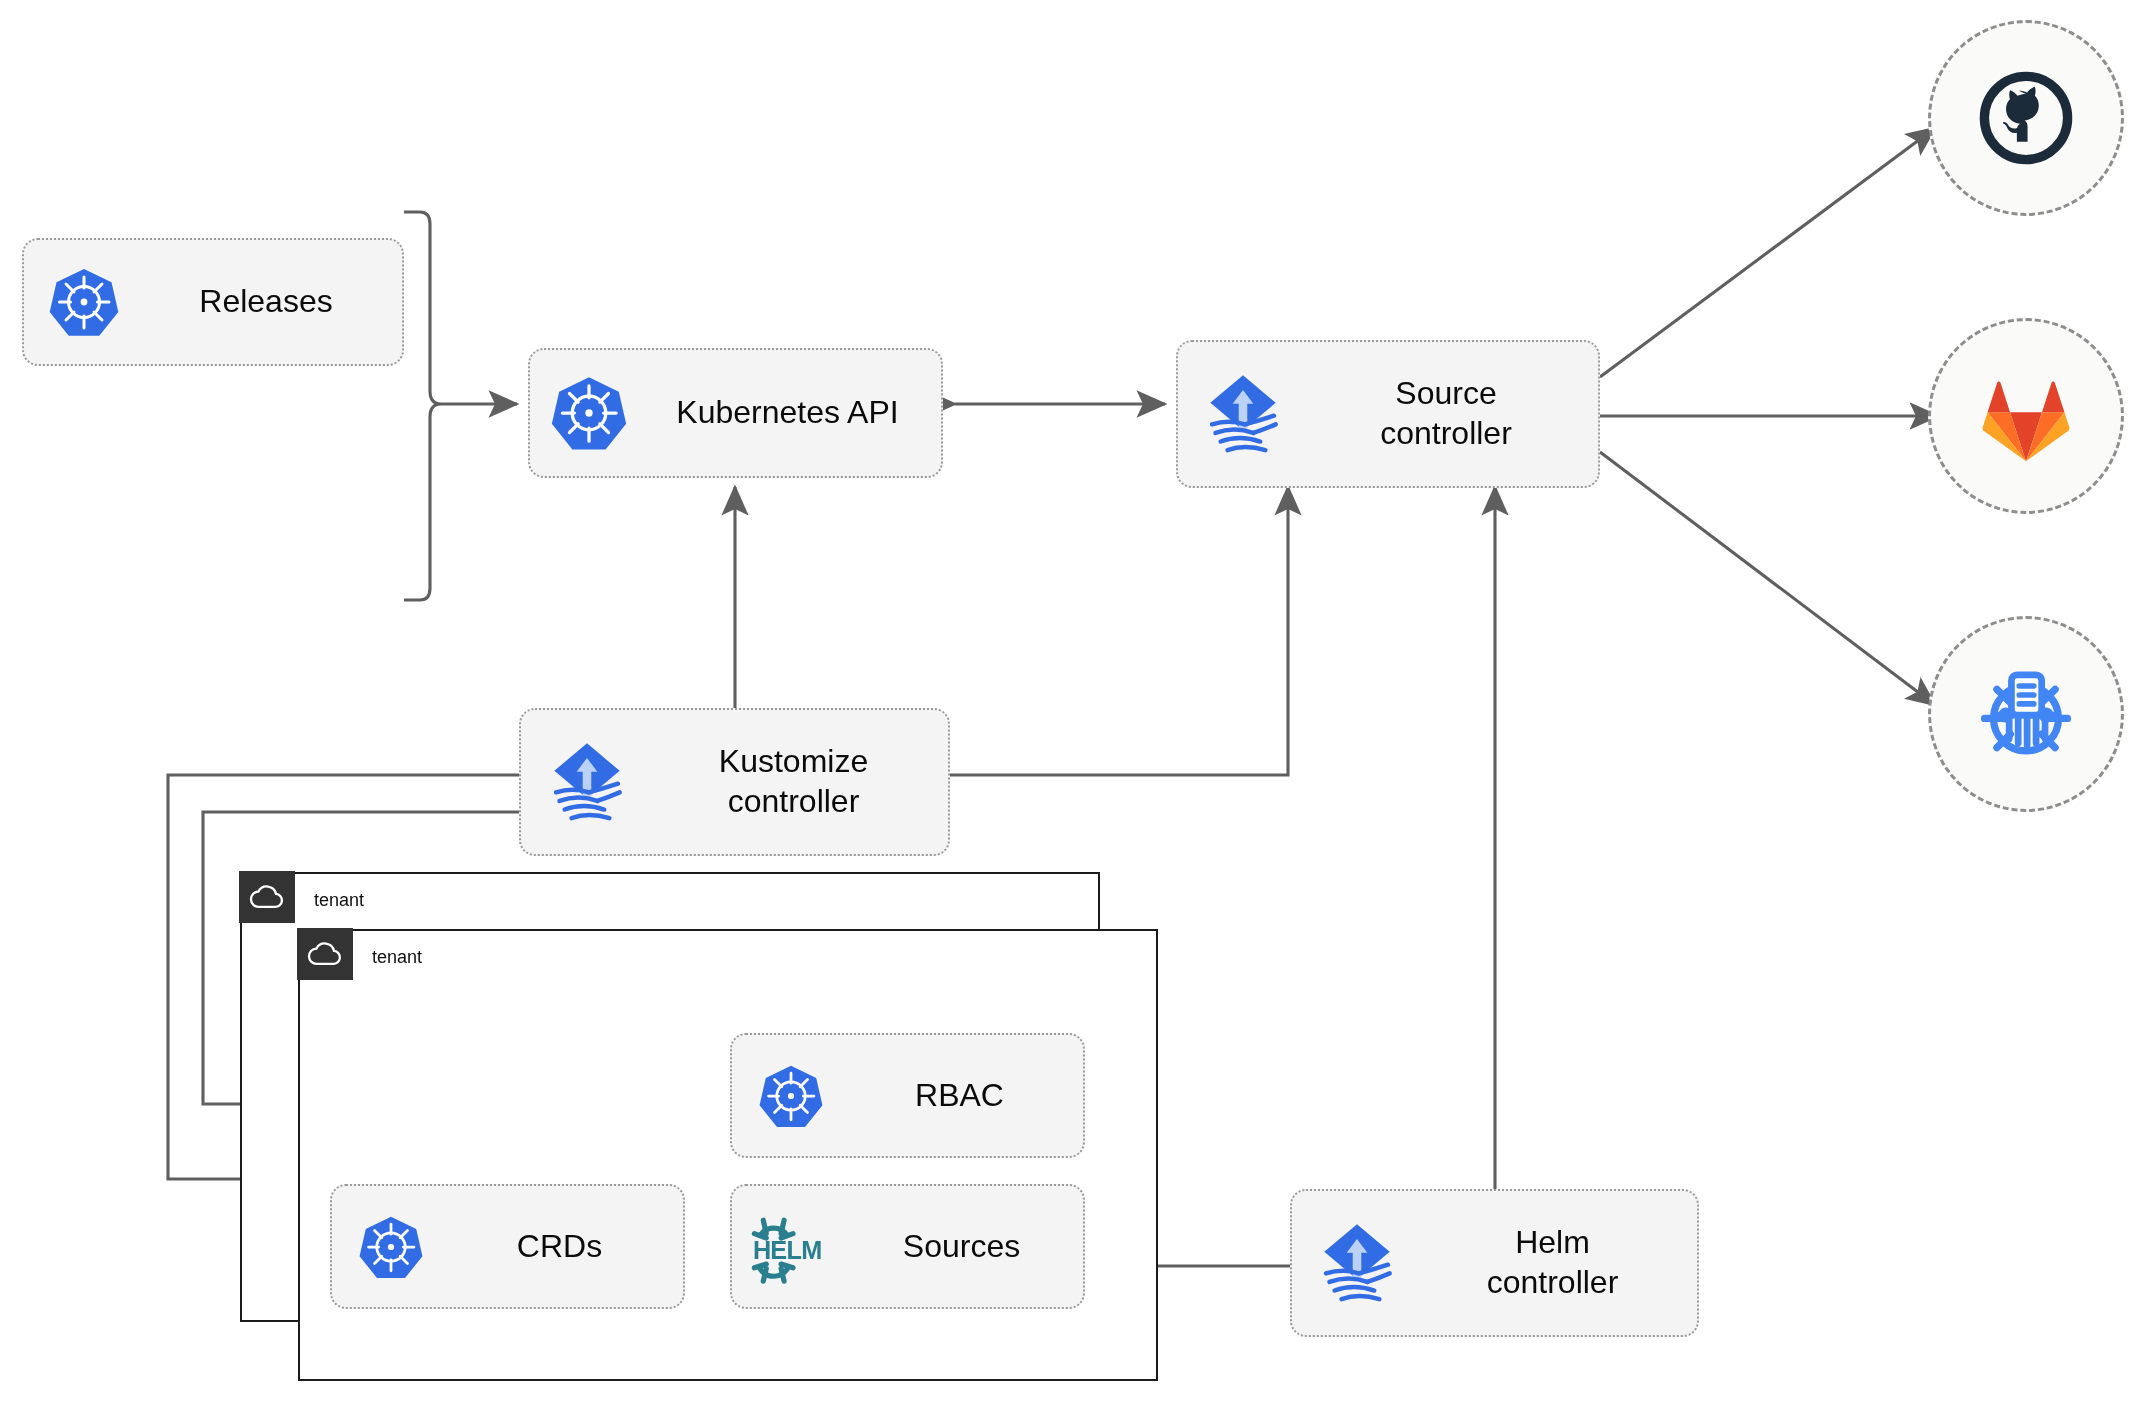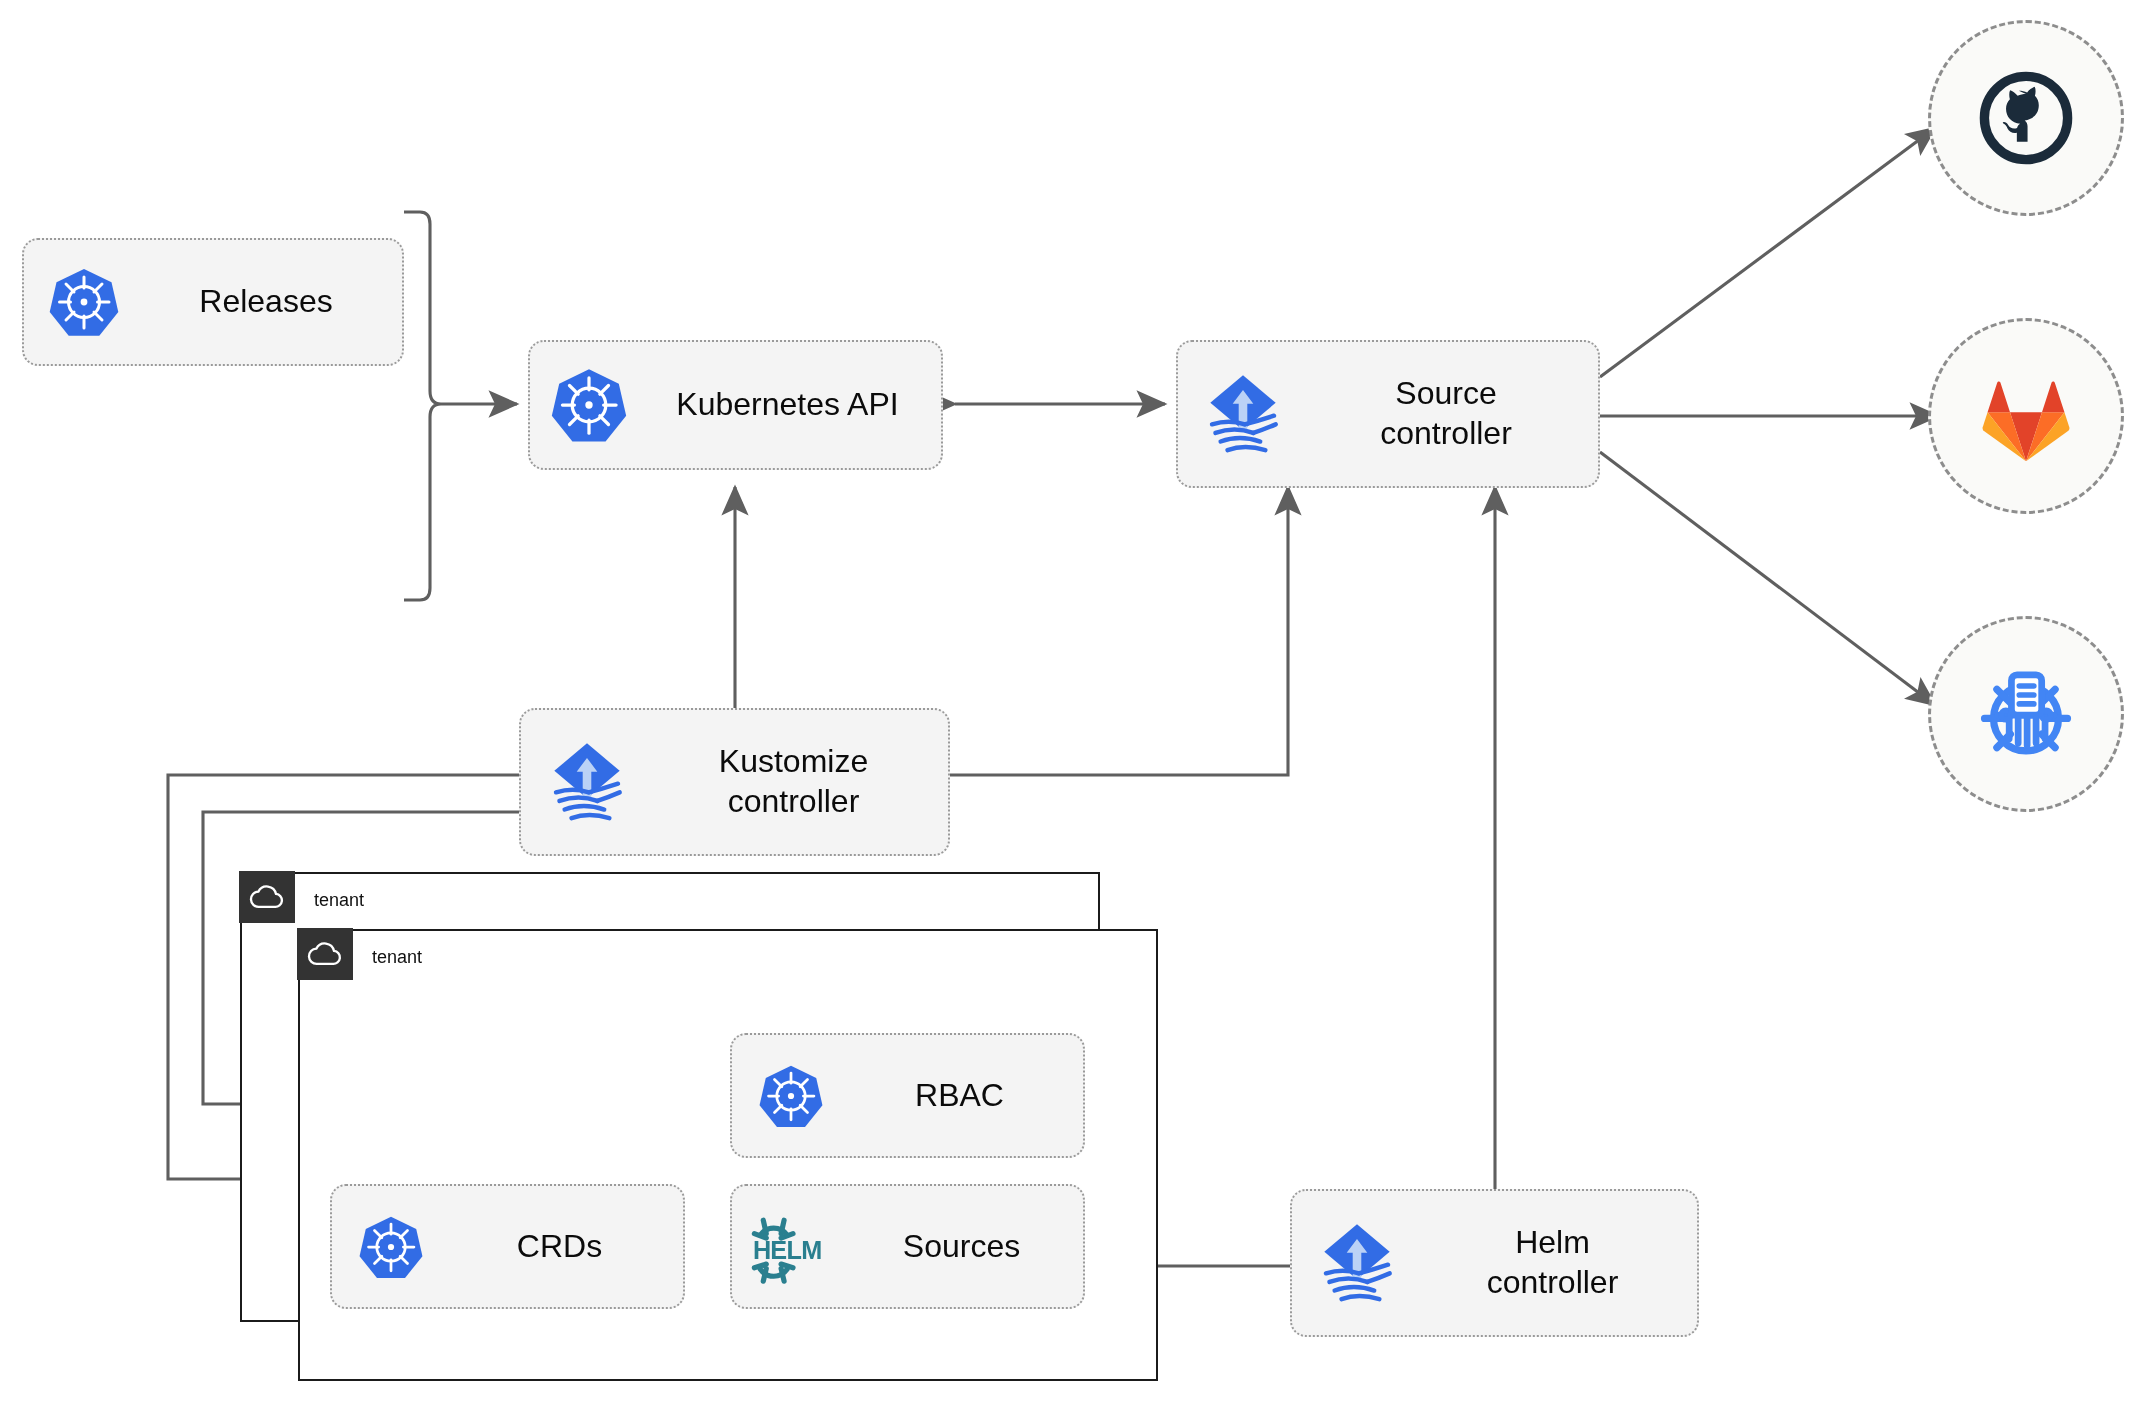--- a/index.html
+++ b/index.html
@@ -123,21 +123,21 @@
             <path d="M46 46 L54 54"></path>
           <path d="M54 18 L46 26"></path>
             <path d="M26 46 L18 54"></path>
         </g>
       </svg>
     </span>
     <span class="label">Releases</span>
   </div>
 
 
-  <div class="node" style="left:528px;top:340px;width:415px;height:130px;">
+  <div class="node" style="left:528px;top:348px;width:415px;height:130px;">
     <span class="ico" style="width:118px;">
       <svg width="78" height="78" viewBox="0 0 72 72">
         <path d="M36 3 L63.5 16.3 L70.3 46 L51.3 69.8 L20.7 69.8 L1.7 46 L8.5 16.3 Z" fill="#326CE5"></path>
         <g fill="none" stroke="#ffffff" stroke-width="3" stroke-linecap="round">
           <circle cx="36" cy="36" r="15.5"></circle>
           <circle cx="36" cy="36" r="3.4" fill="#ffffff" stroke="none"></circle>
           <path d="M36 11 L36 22"></path>
             <path d="M36 50 L36 62"></path>
           <path d="M11.5 36 L22.5 36"></path>
             <path d="M49.5 36 L61 36"></path>

